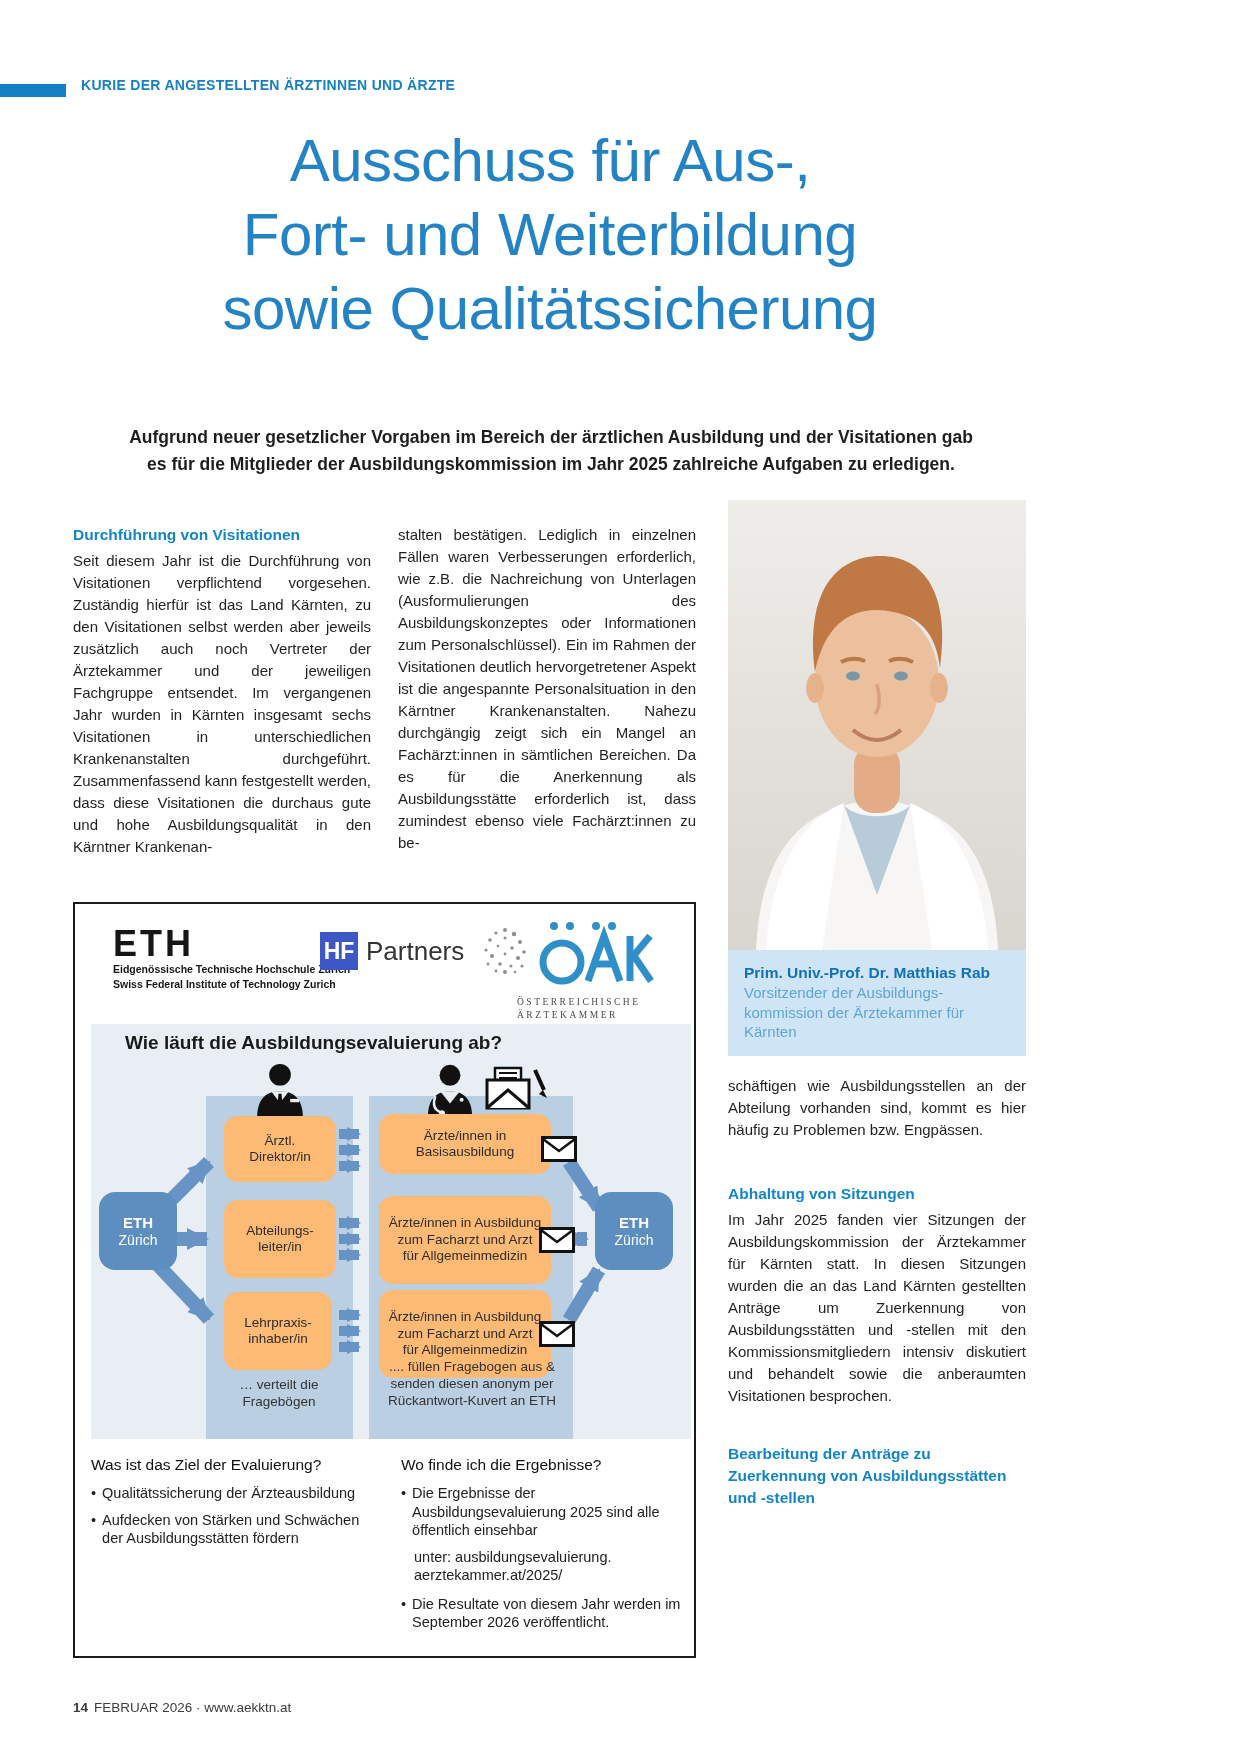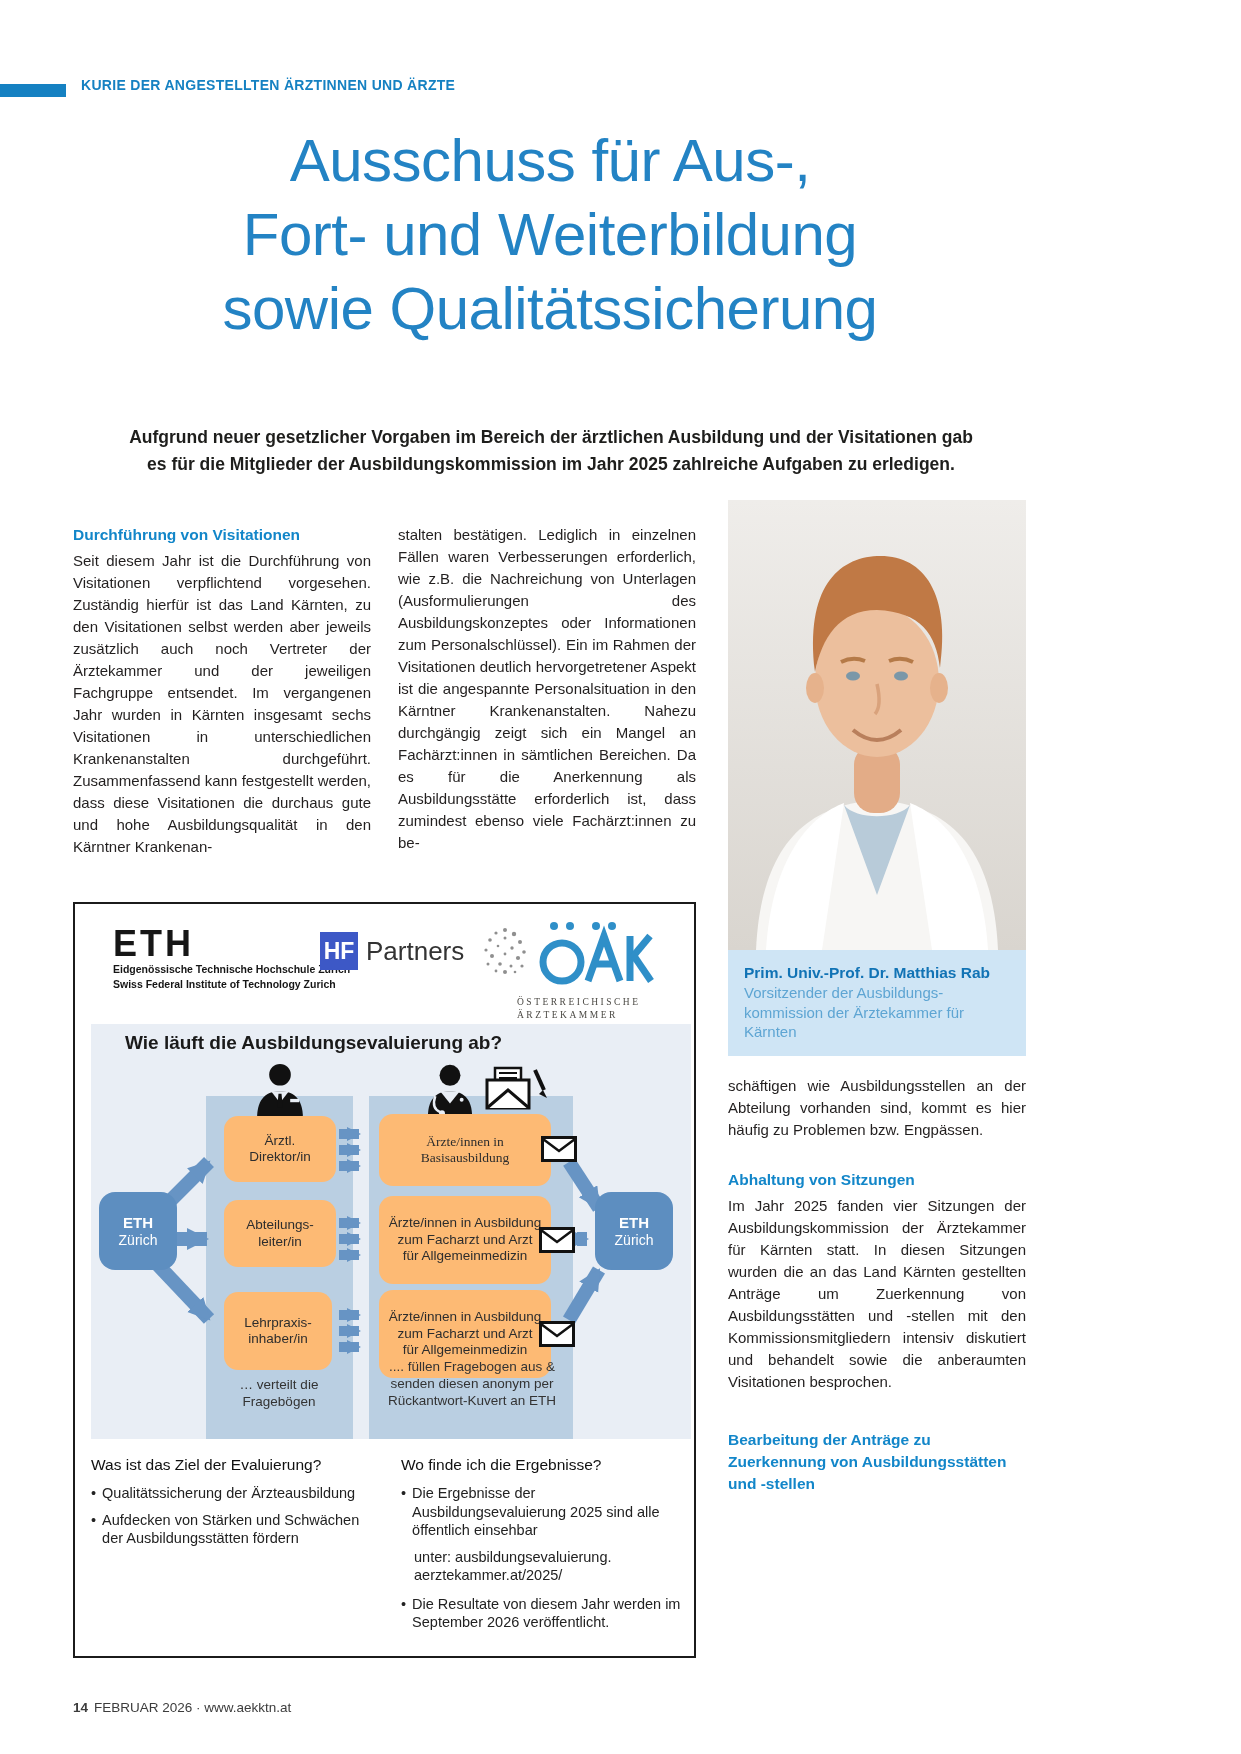--- a/index.html
+++ b/index.html
@@ -17,21 +17,21 @@
   .standfirst{position:absolute;left:120px;top:424px;width:862px;margin:0;text-align:center;
          font-size:17.5px;line-height:27px;font-weight:600;color:#1e1e1c;}
 
   
   .col{position:absolute;width:298px;}
   .col-left{left:73px;top:524px;}
   .col-mid{left:398px;top:524px;}
   .col-right{left:728px;top:1075px;}
   .sec-h{margin:0 0 4px 0;font-size:15.5px;line-height:22px;font-weight:700;color:#1286c9;}
   .body{margin:0;font-size:15px;line-height:22px;text-align:justify;color:#221f1f;}
-  .mt1{margin-top:28px;}
+  .mt1{margin-top:42px;}
   .mt2{margin-top:36px;}
 
   
   .photo{position:absolute;left:728px;top:500px;width:298px;height:450px;overflow:hidden;}
   .photo svg{display:block;}
   .caption{position:absolute;left:728px;top:950px;width:298px;box-sizing:border-box;
            background:#cfe5f5;padding:13px 16px 14px 16px;}
   .cap-name{font-size:15.5px;line-height:20px;font-weight:700;color:#1173b5;}
   .cap-role{font-size:15px;line-height:19.5px;color:#5ea5d3;}
 
@@ -56,23 +56,23 @@
   .panel{position:absolute;left:16px;top:120px;width:600px;height:415px;background:#e9eef5;}
   .panel-title{position:absolute;left:34px;top:8px;font-size:19px;font-weight:700;color:#1a1a1a;z-index:3;}
   .band{position:absolute;top:72px;height:343px;background:#bacfe2;z-index:1;}
   .band-l{left:115px;width:147px;}
   .band-r{left:278px;width:204px;}
   .arrows{position:absolute;left:0;top:0;z-index:2;}
   .fbox{position:absolute;background:#fdba74;border-radius:14px;display:flex;align-items:center;
         justify-content:center;text-align:center;font-size:13.5px;line-height:16.5px;color:#2d2d2d;
         white-space:pre-line;box-sizing:border-box;padding:4px;z-index:3;}
   .s1{left:133px;top:92px;width:112px;height:66px;}
-  .s2{left:133px;top:176px;width:112px;height:67px;}
+  .s2{left:133px;top:176px;width:112px;height:78px;}
   .s3{left:133px;top:268px;width:108px;height:78px;}
-  .r1{left:288px;top:90px;width:172px;height:72px;font-family:Liberation Serif, serif;}
+  .r1{left:288px;top:90px;width:172px;height:60px;}
   .r2{left:288px;top:172px;width:172px;height:88px;}
   .r3{left:288px;top:266px;width:172px;height:88px;}
   .node{position:absolute;width:78px;height:78px;border-radius:16px;background:#5d8ec0;color:#fff;
         display:flex;flex-direction:column;align-items:center;justify-content:center;z-index:4;}
   .node-l{left:8px;top:168px;}
   .node-r{left:504px;top:168px;}
   .node .n1{font-weight:700;font-size:15px;line-height:18px;}
   .node .n2{font-size:14px;line-height:17px;}
   .note{position:absolute;font-size:13.5px;line-height:17px;color:#333;text-align:center;
         white-space:pre-line;z-index:3;}

